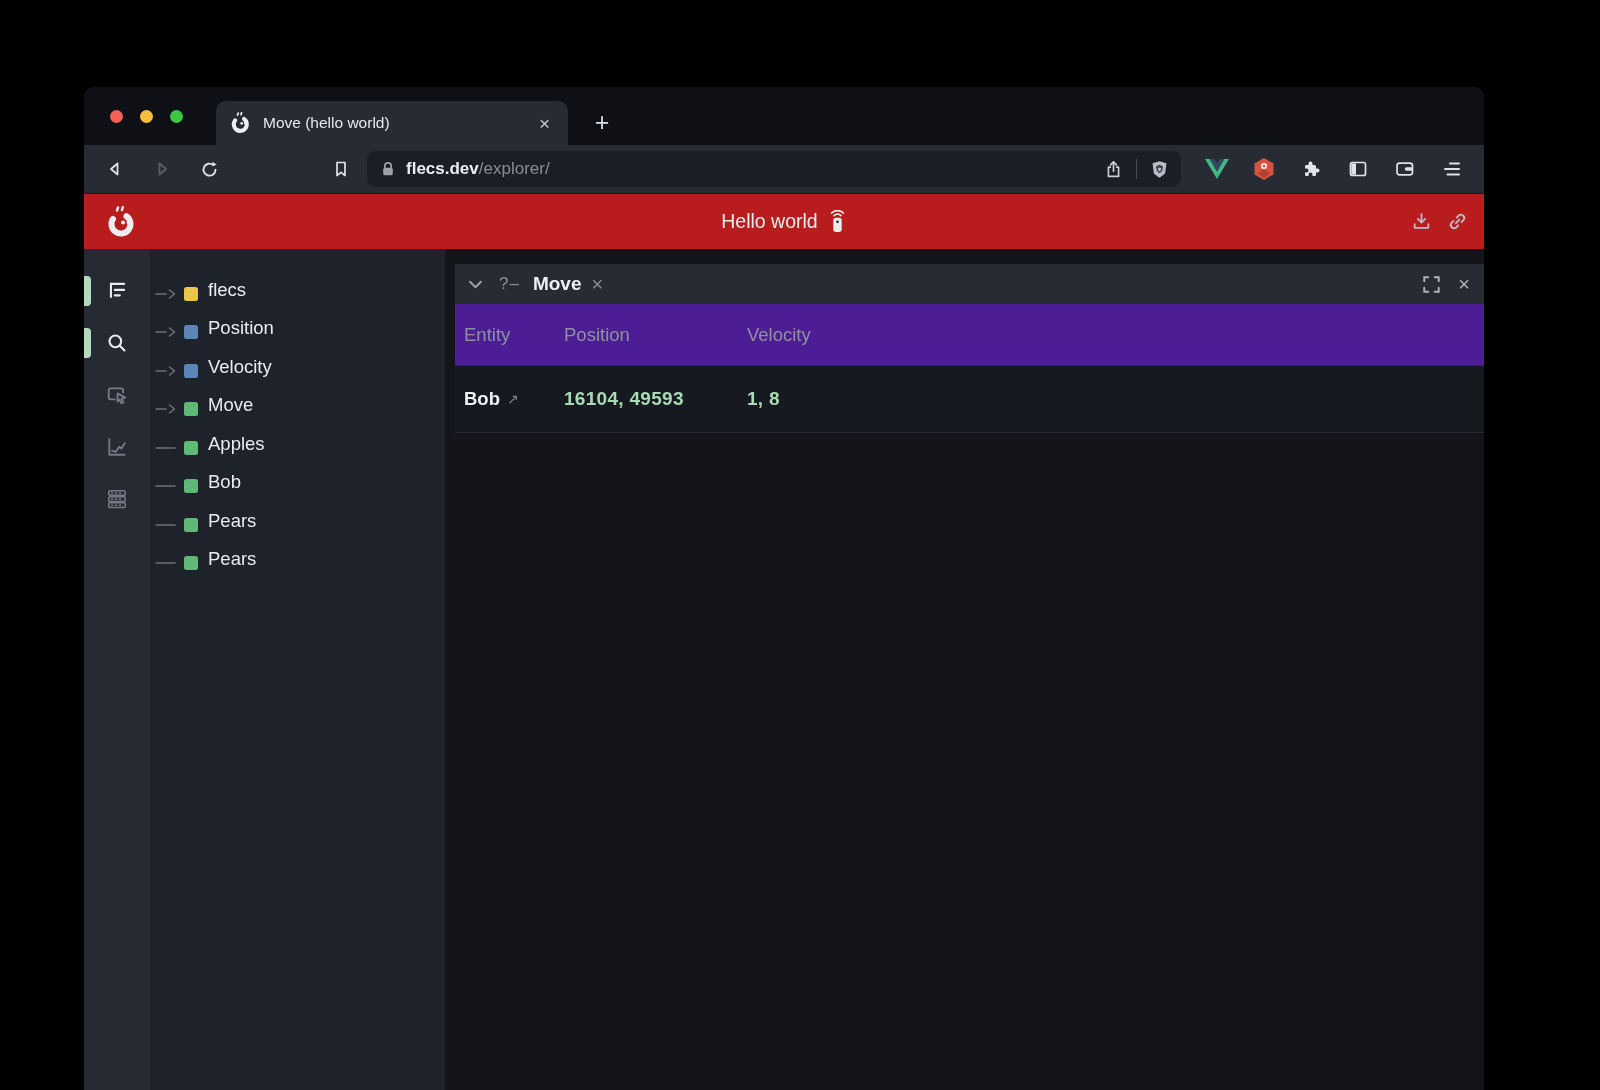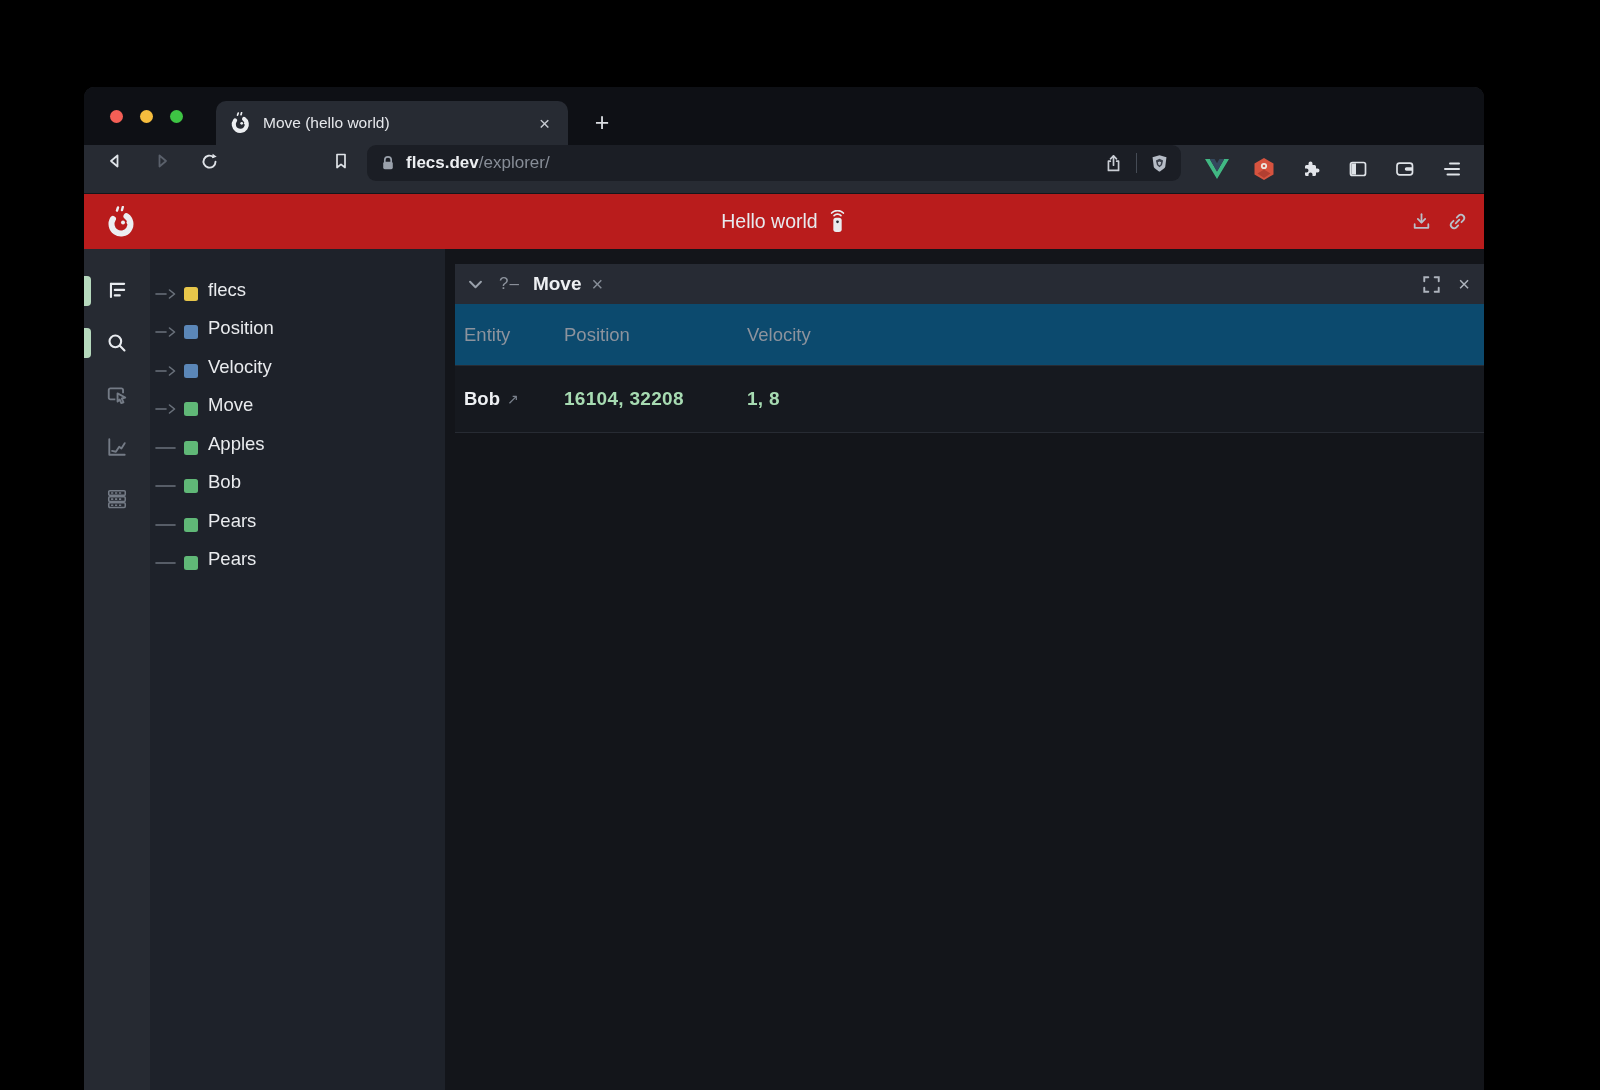--- a/index.html
+++ b/index.html
@@ -21,21 +21,21 @@
   .tab{position:absolute;left:132px;bottom:0;width:352px;height:44px;
        background:#272b33;border-radius:10px 10px 0 0;
        display:flex;align-items:center;padding:0 14px;box-sizing:border-box;}
   .tab-title{color:#e6e8ec;font-size:15.5px;font-weight:500;margin-left:11px;white-space:nowrap;
              overflow:hidden;flex:1;}
   .tab-close{color:#c6cad1;font-size:19px;line-height:1;padding:2px 4px;cursor:default;}
   .newtab{position:absolute;left:502px;top:19px;width:32px;height:32px;display:flex;
           align-items:center;justify-content:center;color:#dadde2;font-size:25px;font-weight:300;}
 
   
-  .toolbar{height:48px;background:#272b33;flex:none;display:flex;
+  .toolbar{height:48px;background:#272b33;flex:none;display:flex;align-items:center;
            padding:0 16px 0 15px;box-sizing:border-box;}
   .tbtn{width:32px;height:32px;display:flex;align-items:center;justify-content:center;flex:none;}
   .tb-spacer{width:100px;flex:none;}
   .urlbar{flex:1;height:36px;background:#1b1e25;border-radius:9px;margin:0 0 0 10px;
           display:flex;align-items:center;padding:0 12px 0 12px;box-sizing:border-box;min-width:0;}
   .url-text{margin-left:9px;font-size:17px;white-space:nowrap;}
   .url-domain{color:#eceef1;font-weight:600;}
   .url-path{color:#878d97;font-weight:400;}
   .url-divider{width:1px;height:20px;background:#454b55;margin:0 13px;flex:none;}
   .ext-icons{display:flex;align-items:center;gap:15px;margin-left:20px;flex:none;}
@@ -73,21 +73,21 @@
   
   .main{flex:1;background:#13151a;padding:15px 0 0 10px;box-sizing:border-box;min-width:0;}
   .phead{height:40px;background:#272b34;display:flex;align-items:center;}
   .ph-chev{margin-left:14px;display:flex;}
   .ph-kind{color:#8d939d;font-size:17px;margin-left:17px;letter-spacing:1px;}
   .ph-title{color:#eef0f3;font-size:19px;font-weight:700;margin-left:13px;}
   .ph-x{color:#868d97;font-size:20px;margin-left:10px;line-height:1;}
   .ph-right{margin-left:auto;display:flex;align-items:center;gap:18px;margin-right:14px;}
   .ph-right .px{color:#aeb4bd;font-size:20px;line-height:1;}
 
-  .thead{height:62px;background:#0c4a6e;display:flex;align-items:center;
+  .thead{height:62px;background:#4c1d95;display:flex;align-items:center;
          border-bottom:1px solid #272b33;padding-left:9px;box-sizing:border-box;}
   .trow{height:67px;background:#16191f;display:flex;align-items:center;
         border-bottom:1px solid #272b33;padding-left:9px;box-sizing:border-box;}
   .col-entity{width:100px;flex:none;}
   .col-pos{width:183px;flex:none;}
   .col-vel{flex:1;}
   .hcell{color:#8d939d;font-size:18.5px;font-weight:400;}
   .ent-cell{display:flex;align-items:center;gap:7px;}
   .ent-name{color:#eef0f3;font-size:18.5px;font-weight:600;}
   .ent-link{color:#7a818c;font-size:14px;}
@@ -428,19 +428,19 @@
           <span class="col-entity hcell">Entity</span>
           <span class="col-pos hcell">Position</span>
           <span class="col-vel hcell">Velocity</span>
         </div>
 
         <div class="trow">
           <span class="col-entity ent-cell">
             <span class="ent-name">Bob</span>
             <span class="ent-link">↗</span>
           </span>
-          <span class="col-pos val">16104, 32208</span>
+          <span class="col-pos val">16104, 49593</span>
           <span class="col-vel val">1, 8</span>
         </div>
       </div>
     </div>
   </div>
 </div>
 
 </body></html>

